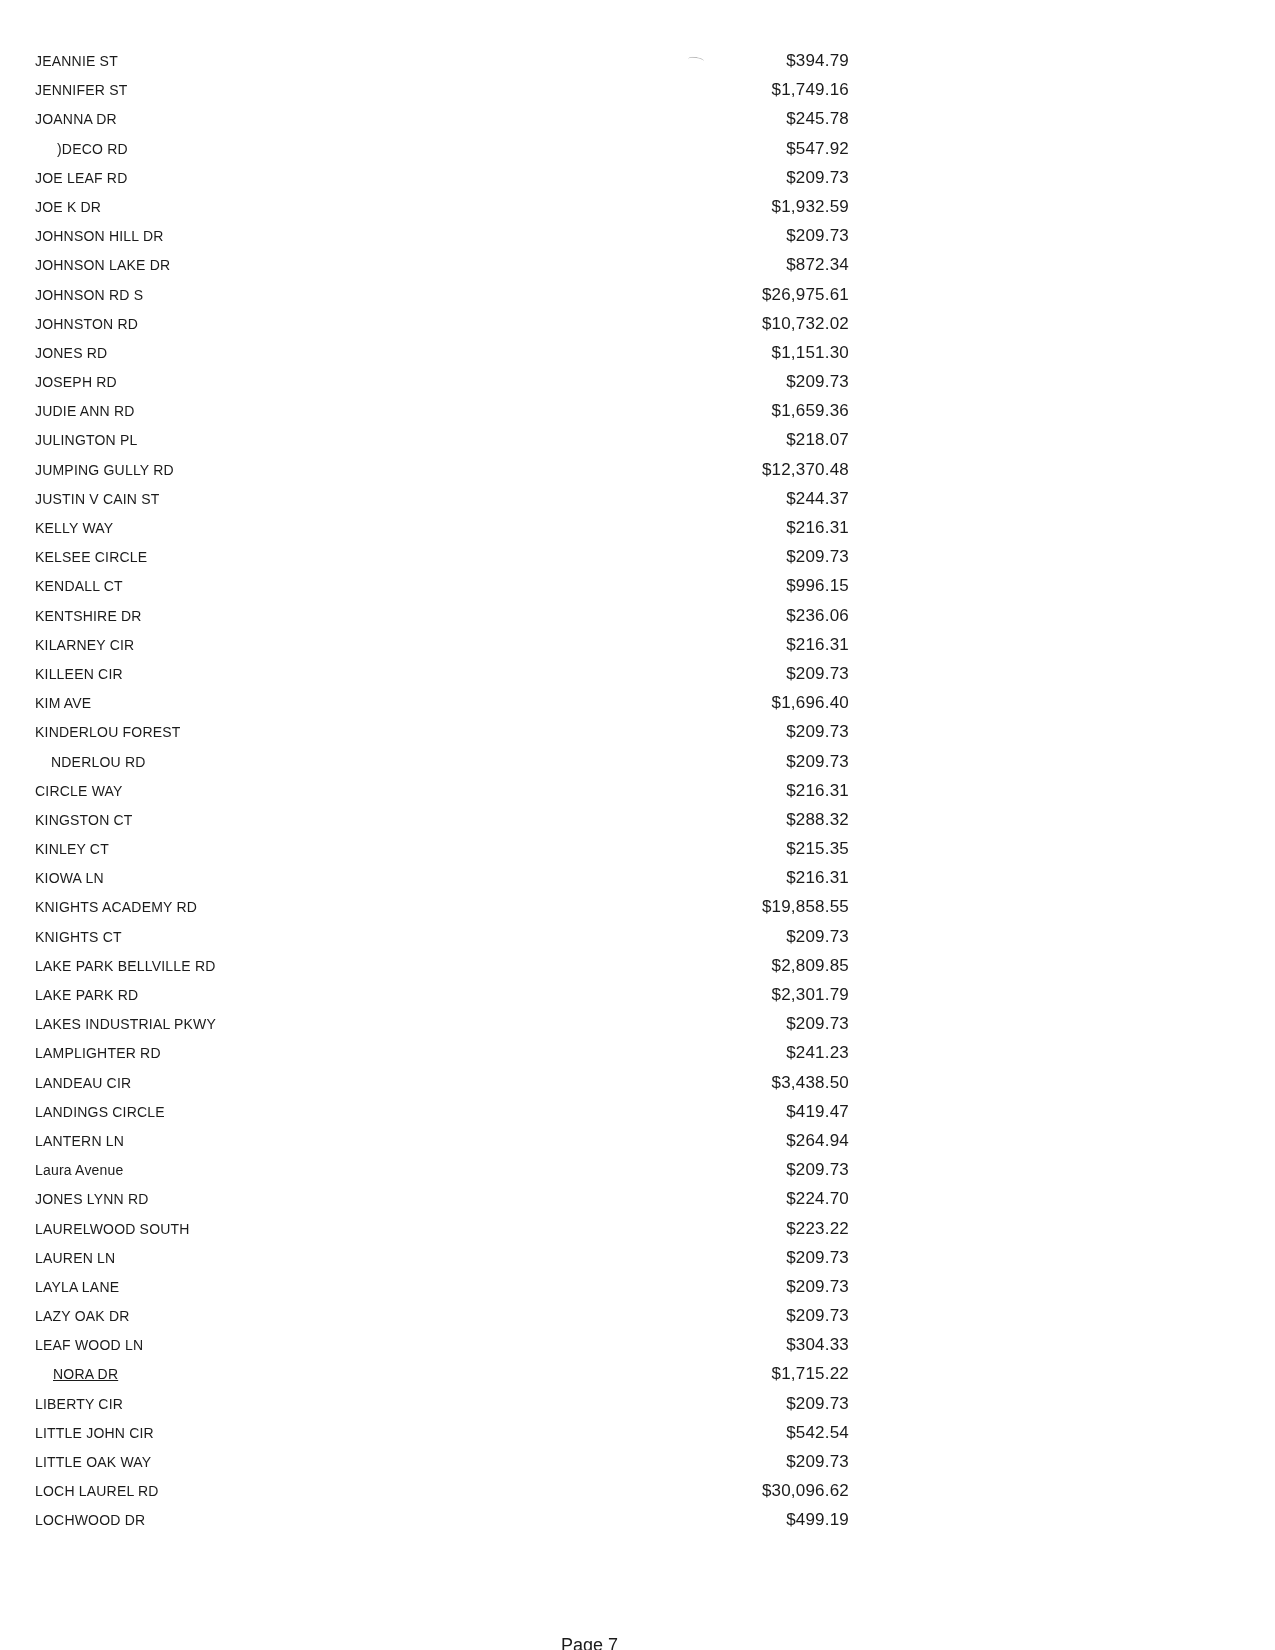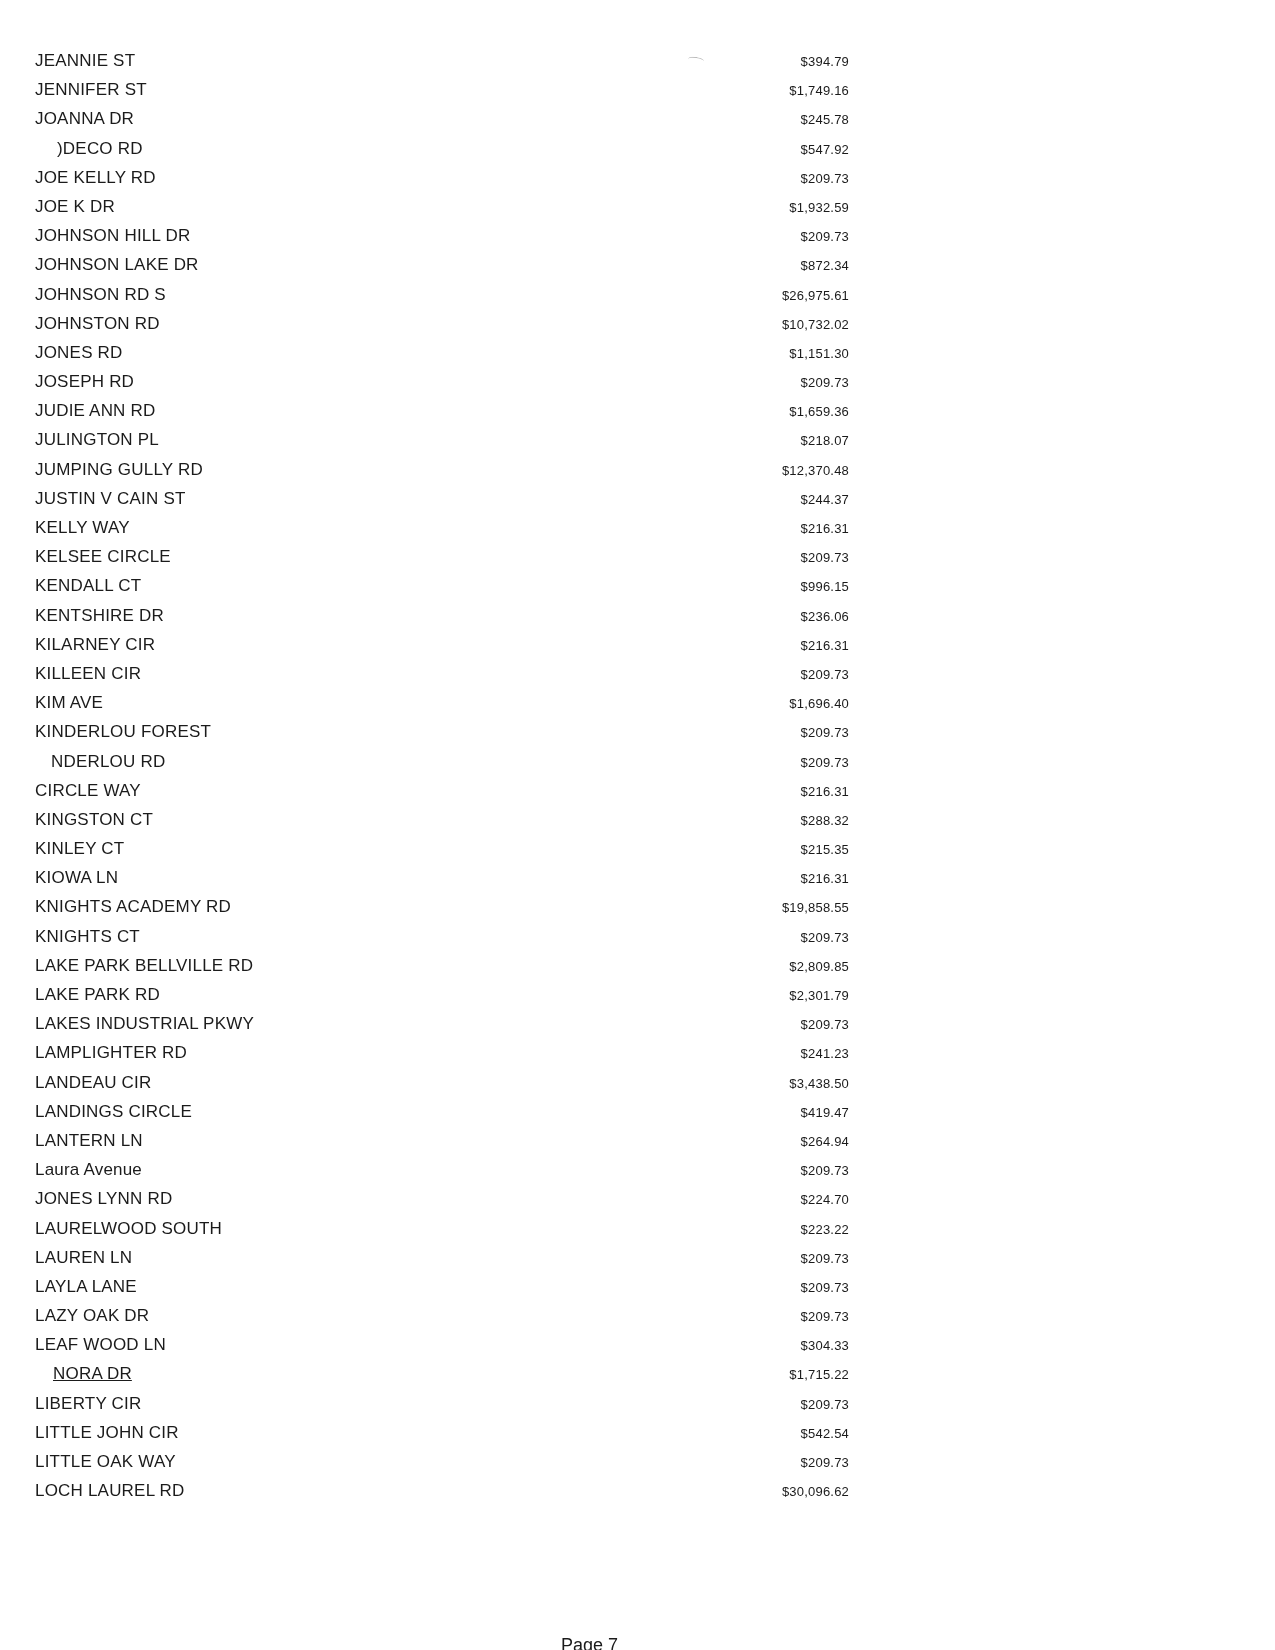--- a/index.html
+++ b/index.html
@@ -27,25 +27,25 @@
   }
   .row {
     display: flex;
     justify-content: space-between;
     align-items: baseline;
     height: 29.2px;
     line-height: 29.2px;
     white-space: nowrap;
   }
   .street {
+    font-size: 14px;
+    letter-spacing: 0.2px;
+  }
+  .amount {
     font-size: 17px;
-    letter-spacing: 0.2px;
-  }
-  .amount {
-    font-size: 13px;
     letter-spacing: 0.2px;
     text-align: right;
   }
   .footer {
     position: absolute;
     left: 0;
     width: 1275px;
     bottom: -5px;            
     text-align: center;
     font-size: 18px;
@@ -83,21 +83,21 @@
       </div>
       <div class="row">
         <span class="street">JOANNA DR</span>
         <span class="amount">$245.78</span>
       </div>
       <div class="row">
         <span class="street" style="padding-left: 22px;">)DECO RD</span>
         <span class="amount">$547.92</span>
       </div>
       <div class="row">
-        <span class="street">JOE KELLY RD</span>
+        <span class="street">JOE LEAF RD</span>
         <span class="amount">$209.73</span>
       </div>
       <div class="row">
         <span class="street">JOE K DR</span>
         <span class="amount">$1,932.59</span>
       </div>
       <div class="row">
         <span class="street">JOHNSON HILL DR</span>
         <span class="amount">$209.73</span>
       </div>
@@ -266,17 +266,21 @@
         <span class="amount">$542.54</span>
       </div>
       <div class="row">
         <span class="street">LITTLE OAK WAY</span>
         <span class="amount">$209.73</span>
       </div>
       <div class="row">
         <span class="street">LOCH LAUREL RD</span>
         <span class="amount">$30,096.62</span>
       </div>
+      <div class="row">
+        <span class="street">LOCHWOOD DR</span>
+        <span class="amount">$499.19</span>
+      </div>
     </div>
 
   <div class="footer">Page 7</div>
 
 </div>
 
 </body></html>

